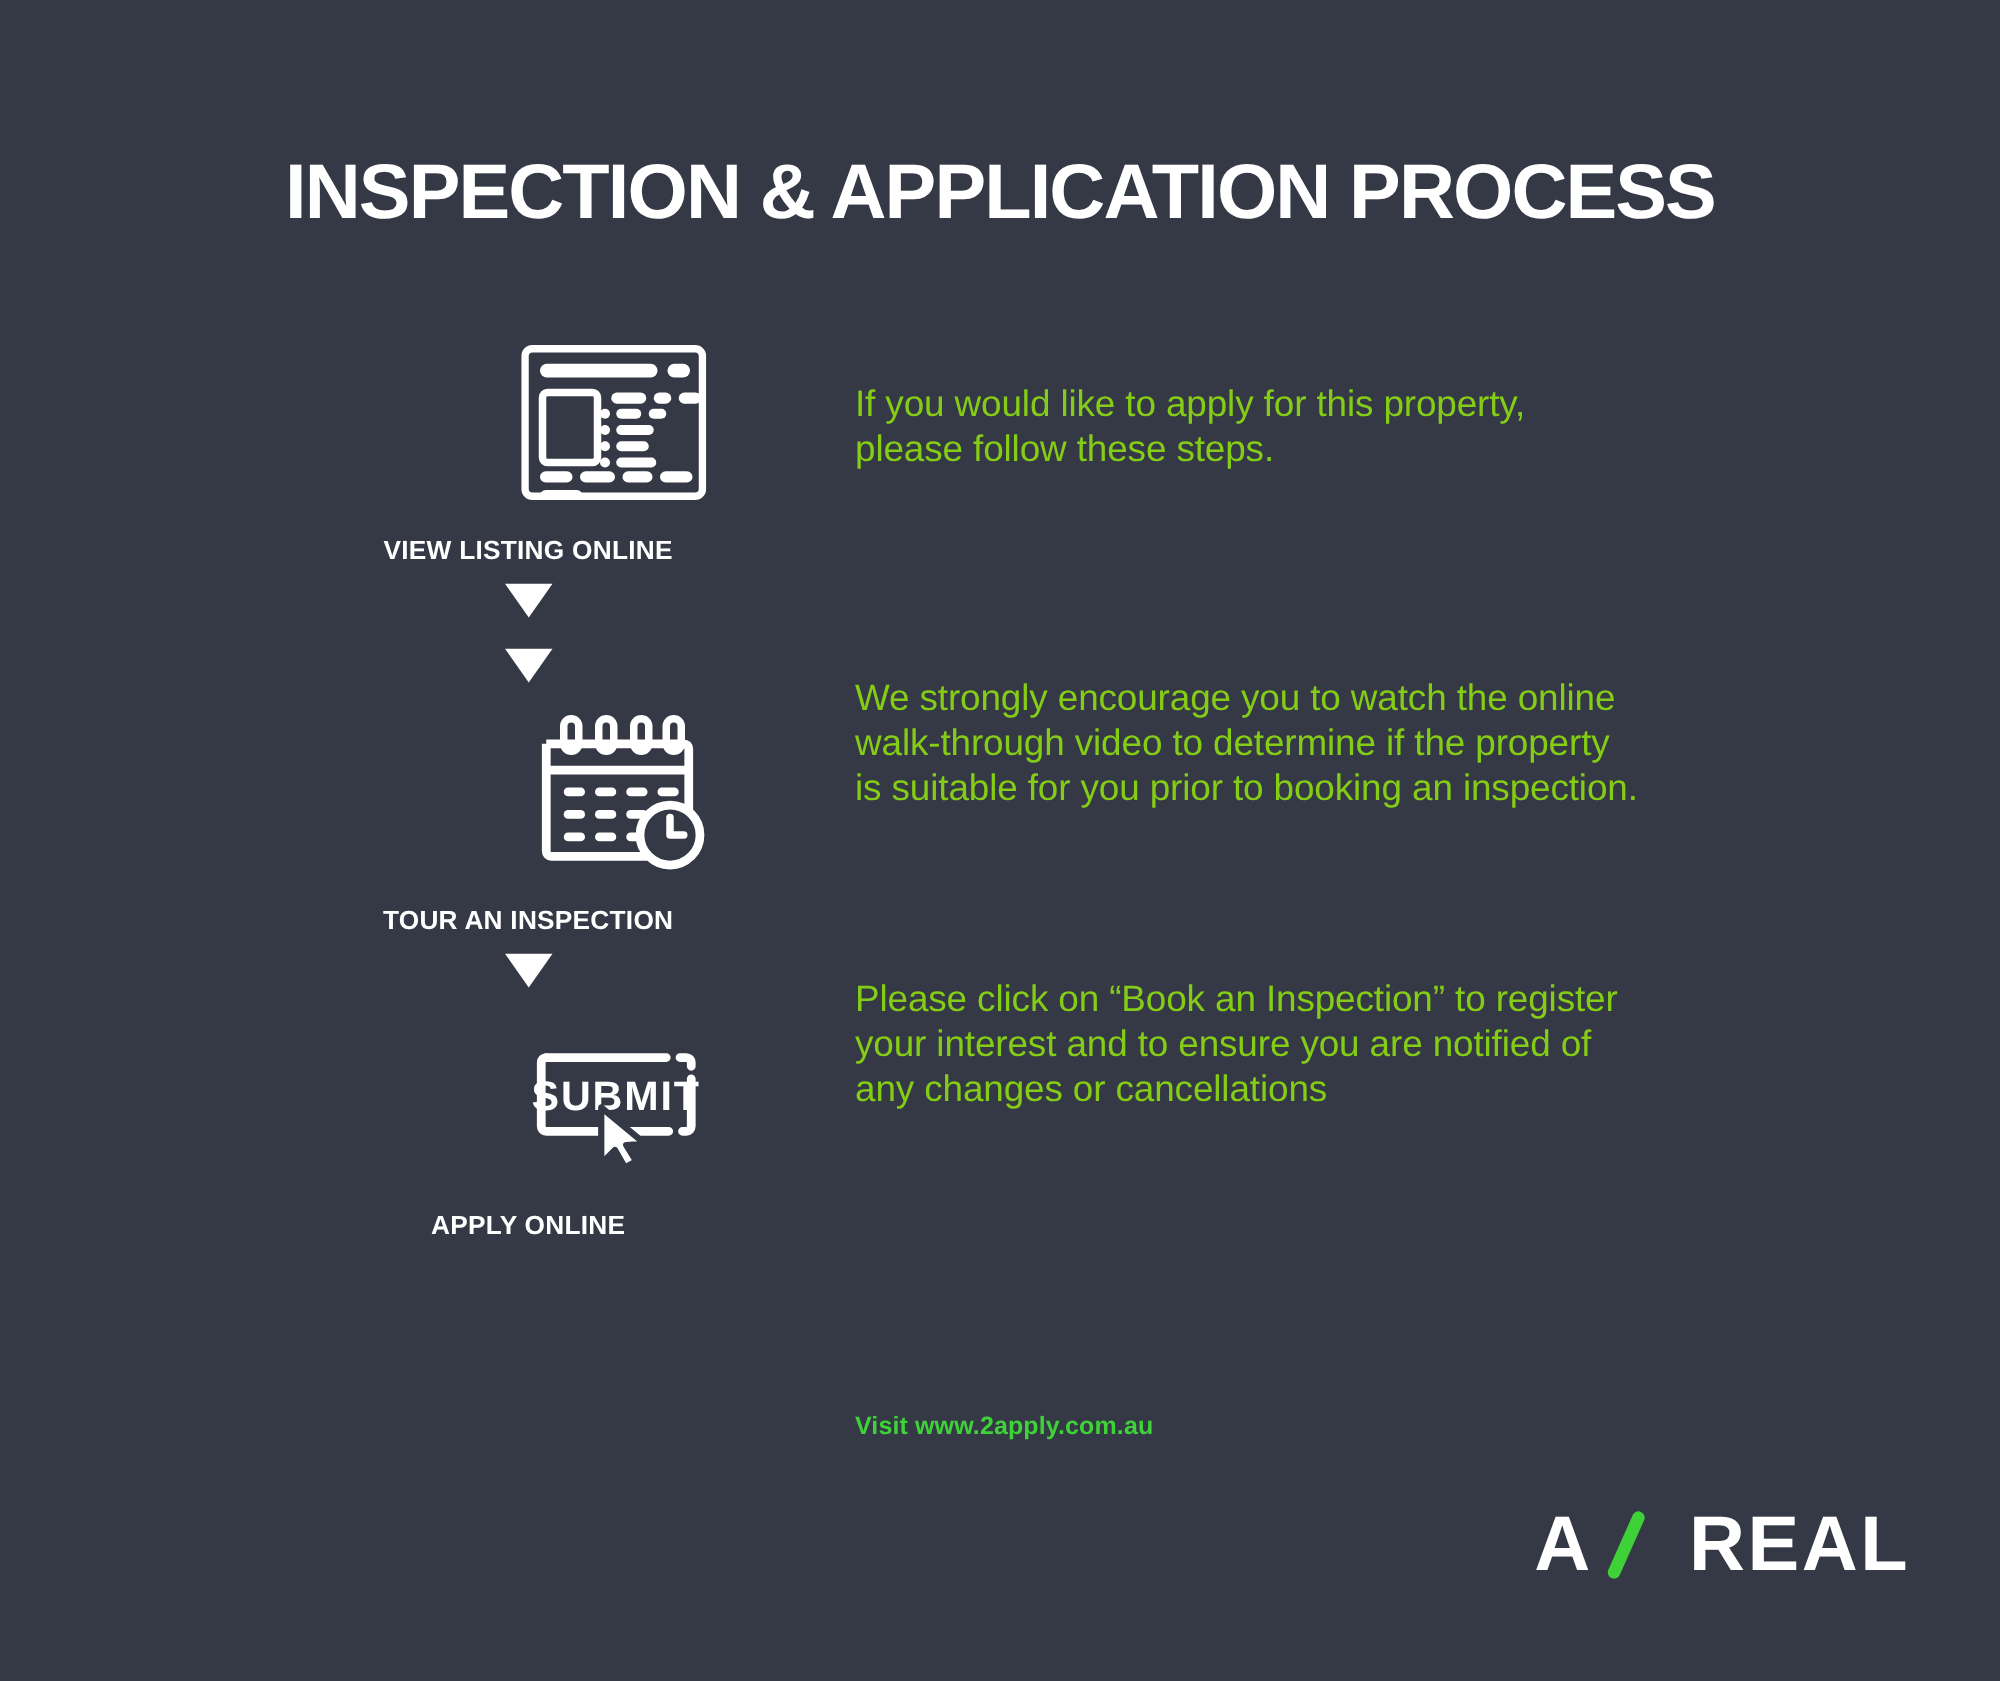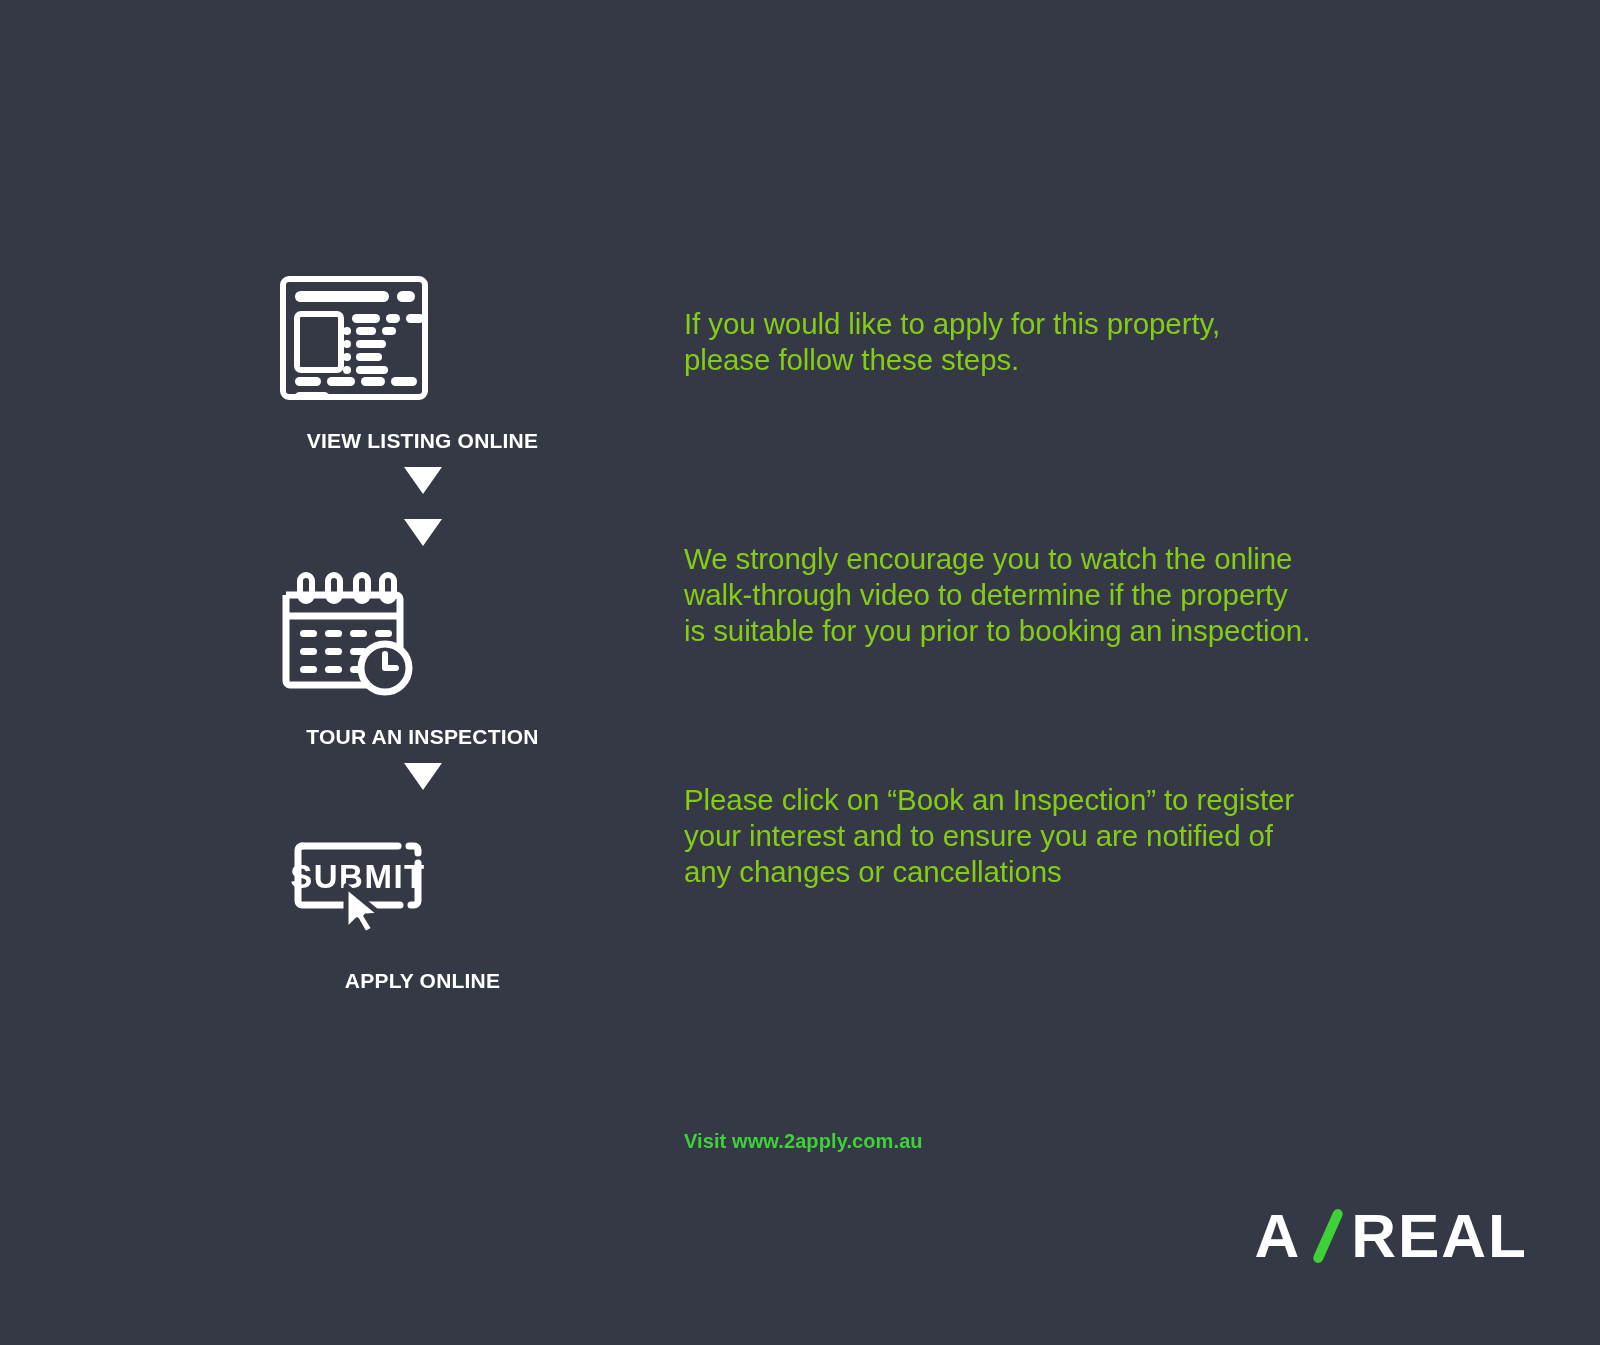--- a/index.html
+++ b/index.html
@@ -48,21 +48,21 @@
   .step {
     width: 285px;
     text-align: center;
   }
 
   .step-icon {
     width: 285px;
     height: 152px;
     display: flex;
     align-items: center;
-    justify-content: flex-start;
+    justify-content: flex-end;
   }
 
   .step-label {
     margin-top: 14px;
     color: #ffffff;
     font-family: Liberation Sans, sans-serif;
     font-weight: bold;
     font-size: 21px;
     line-height: 26px;
     letter-spacing: 0.2px;
@@ -138,27 +138,28 @@
     content: "";
     position: absolute;
     left: 50%;
     top: 0;
     width: 10px;
     height: 58px;
     background: #3ed138;
     border-radius: 5px;
     transform: translateX(-50%) rotate(24deg);
   }
-  .logo-real { line-height: 1; }
+  .logo-real { line-height: 1; margin-left: 27px; }
 </style>
 </head>
 <body>
 
 <div class="page">
 
+  <div class="title">INSPECTION &amp; APPLICATION PROCESS</div>
 
   <div class="steps">
 
     <div class="step">
       <div class="step-icon">
         <svg width="148" height="124" viewBox="0 0 148 124" fill="none" aria-hidden="true">
           <rect x="3" y="3" width="142" height="118" rx="6" stroke="#ffffff" stroke-width="6"></rect>
           <rect x="15" y="15" width="94" height="11" rx="5.5" fill="#ffffff"></rect>
           <rect x="117" y="15" width="18" height="11" rx="5.5" fill="#ffffff"></rect>
           <rect x="17" y="38" width="44" height="56" rx="4" stroke="#ffffff" stroke-width="6"></rect>

